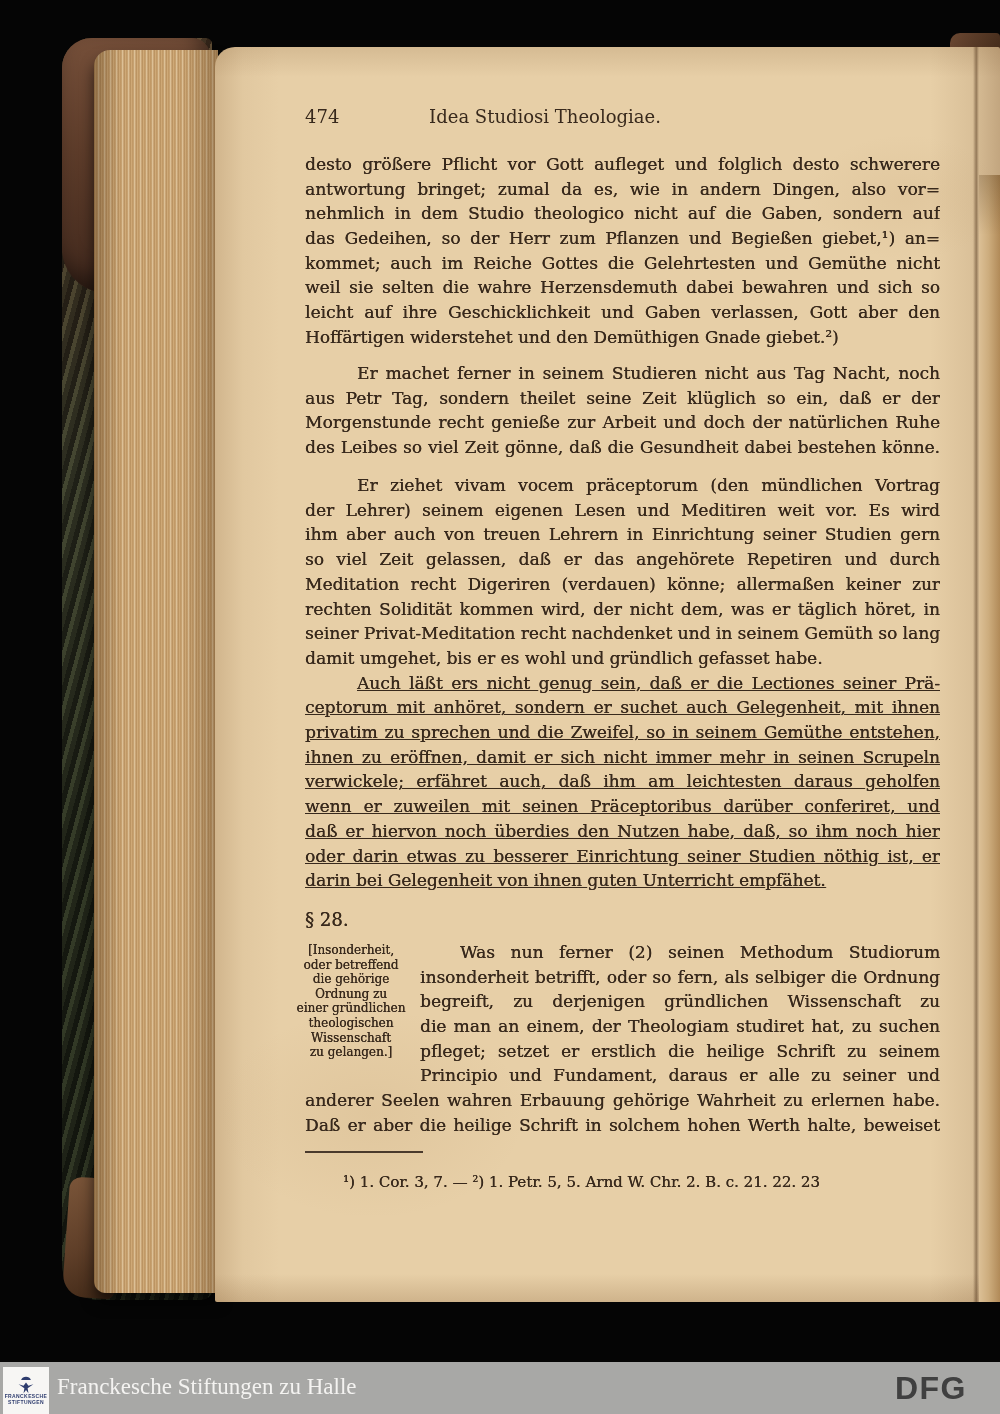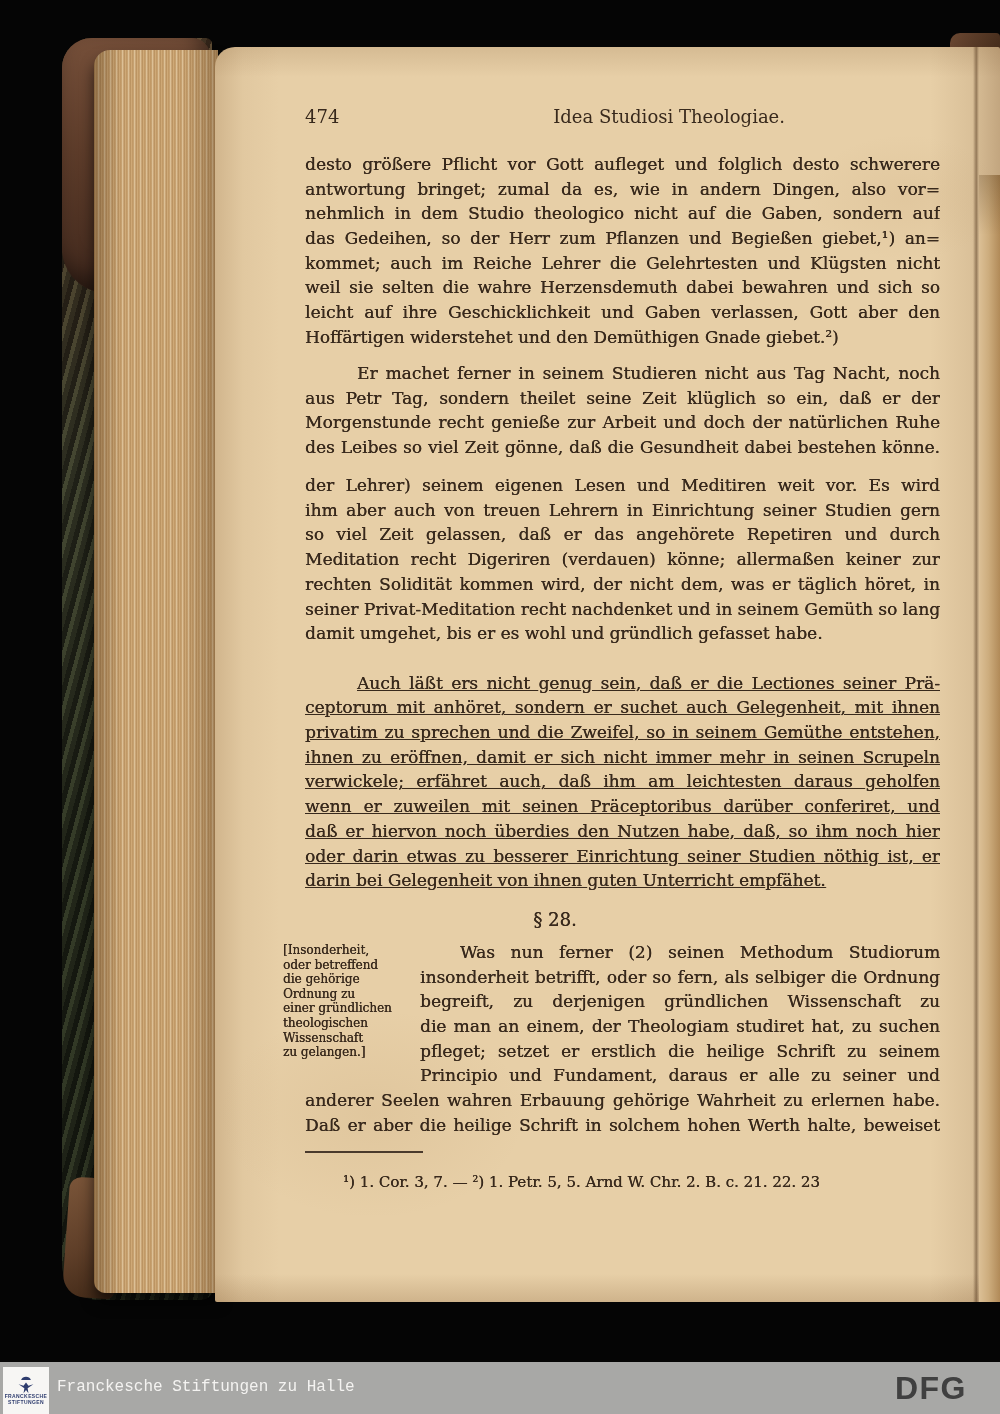--- a/index.html
+++ b/index.html
@@ -42,51 +42,51 @@
     background:linear-gradient(90deg, rgba(80,50,25,0) 0%, rgba(70,42,18,0.45) 55%, rgba(80,50,25,0) 100%);}
   .facing-strip{position:absolute;left:764px;top:128px;width:21px;height:1127px;
     background:
       linear-gradient(180deg, rgba(60,35,10,0.25) 0, rgba(0,0,0,0) 60px),
       linear-gradient(90deg,#dcc096 0%,#cdad7e 45%,#b18a58 100%);}
 
   
   .running-header{position:absolute;top:57px;left:90px;width:635px;height:26px;
     font-size:18px;line-height:26px;}
   .page-number{position:absolute;left:0;top:0;}
-  .running-title{position:absolute;left:0;top:0;width:480px;text-align:right;}
+  .running-title{position:absolute;left:0;top:0;width:480px;text-align:center;}
 
   .tl{white-space:normal;height:24.7px;overflow:hidden;font-size:17px;line-height:24.7px;
       text-align:justify;text-align-last:justify;text-shadow:0.25px 0 0 currentColor;}
   .tl.end{text-align-last:left;}
   .tl.ind{padding-left:52px;}
   .block{position:absolute;left:90px;width:635px;}
   #para1{top:105px;} #para2{top:314px;} #para3{top:426.1px;} #para4{top:623.7px;text-decoration:underline;}
 
-  .section-heading{position:absolute;left:90px;top:862px;width:500px;text-align:center;
+  .section-heading{position:absolute;left:90px;top:862px;width:500px;text-align:left;
     font-size:18px;text-shadow:0.25px 0 0 currentColor;}
 
   .margin-note{position:absolute;left:68px;top:896px;width:136px;
-    font-size:12px;line-height:14.6px;text-shadow:0.2px 0 0 currentColor;}
+    font-size:12px;line-height:14.6px;text-align:center;text-shadow:0.2px 0 0 currentColor;}
   #para5-narrow{position:absolute;left:205px;top:893px;width:520px;}
   #para5-narrow .tl.ind{padding-left:40px;}
   #para5-full{position:absolute;left:90px;top:1041.2px;width:635px;}
 
   .footnote-rule{position:absolute;left:90px;top:1104px;width:118px;height:2px;background:#4a3a2c;}
   .footnote{position:absolute;left:90px;top:1124px;width:635px;padding-left:38px;box-sizing:border-box;
     font-size:15px;line-height:22px;text-shadow:0.2px 0 0 currentColor;}
 
   
   .footer-bar{position:absolute;left:0;top:1362px;width:1000px;height:52px;background:#a8a8a6;}
   .logo-box{position:absolute;left:3px;top:5px;width:46px;height:47px;background:#f7f6f4;
     display:flex;flex-direction:column;align-items:center;justify-content:center;}
   .logo-glyph{width:20px;height:18px;display:block;}
   .logo-text{font-family:"Liberation Sans",sans-serif;font-size:5px;line-height:5.5px;
     letter-spacing:0.4px;color:#2e3c6e;text-align:center;font-weight:bold;}
   .footer-institution{position:absolute;left:57px;top:0;height:52px;line-height:50px;
-    font-family:Liberation Mono, monospace;font-size:16px;color:#f4f3f1;}
+    font-family:Liberation Serif, serif;font-size:23px;color:#f4f3f1;}
   .dfg-logo{position:absolute;right:33px;top:0;height:52px;line-height:52px;
     font-family:"Liberation Sans",sans-serif;font-weight:bold;font-size:32px;
     letter-spacing:1.5px;color:#404040;}
 </style>
 </head>
 <body>
 
 <div class="stage">
 
   <div class="book-cover"></div>
@@ -102,34 +102,35 @@
     <div class="running-header">
       <span class="running-title">Idea Studiosi Theologiae.</span>
       <span class="page-number">474</span>
     </div>
 
     <div class="block" id="para1">
       <div class="tl">desto größere Pflicht vor Gott aufleget und folglich desto schwerere Ver=</div>
       <div class="tl">antwortung bringet; zumal da es, wie in andern Dingen, also vor=</div>
       <div class="tl">nehmlich in dem Studio theologico nicht auf die Gaben, sondern auf</div>
       <div class="tl">das Gedeihen, so der Herr zum Pflanzen und Begießen giebet,¹) an=</div>
-      <div class="tl">kommet; auch im Reiche Lehrer die Gelehrtesten und Klügsten nicht</div>
+      <div class="tl">kommet; auch im Reiche Gottes die Gelehrtesten und Gemüthe nicht</div>
       <div class="tl">weil sie selten die wahre Herzensdemuth dabei bewahren und sich so</div>
       <div class="tl">leicht auf ihre Geschicklichkeit und Gaben verlassen, Gott aber den</div>
       <div class="tl end">Hoffärtigen widerstehet und den Demüthigen Gnade giebet.²)</div>
     </div>
 
     <div class="block" id="para2">
       <div class="tl ind">Er machet ferner in seinem Studieren nicht aus Tag Nacht, noch</div>
       <div class="tl">aus Petr Tag, sondern theilet seine Zeit klüglich so ein, daß er der</div>
       <div class="tl">Morgenstunde recht genieße zur Arbeit und doch der natürlichen Ruhe</div>
       <div class="tl">des Leibes so viel Zeit gönne, daß die Gesundheit dabei bestehen könne.</div>
     </div>
 
     <div class="block" id="para3">
+      <div class="tl ind">Er ziehet vivam vocem präceptorum (den mündlichen Vortrag</div>
       <div class="tl">der Lehrer) seinem eigenen Lesen und Meditiren weit vor.  Es wird</div>
       <div class="tl">ihm aber auch von treuen Lehrern in Einrichtung seiner Studien gern</div>
       <div class="tl">so viel Zeit gelassen, daß er das angehörete Repetiren und durch</div>
       <div class="tl">Meditation recht Digeriren (verdauen) könne; allermaßen keiner zur</div>
       <div class="tl">rechten Solidität kommen wird, der nicht dem, was er täglich höret, in</div>
       <div class="tl">seiner Privat-Meditation recht nachdenket und in seinem Gemüth so lang</div>
       <div class="tl end">damit umgehet, bis er es wohl und gründlich gefasset habe.</div>
     </div>
 
     <div class="block" id="para4">

